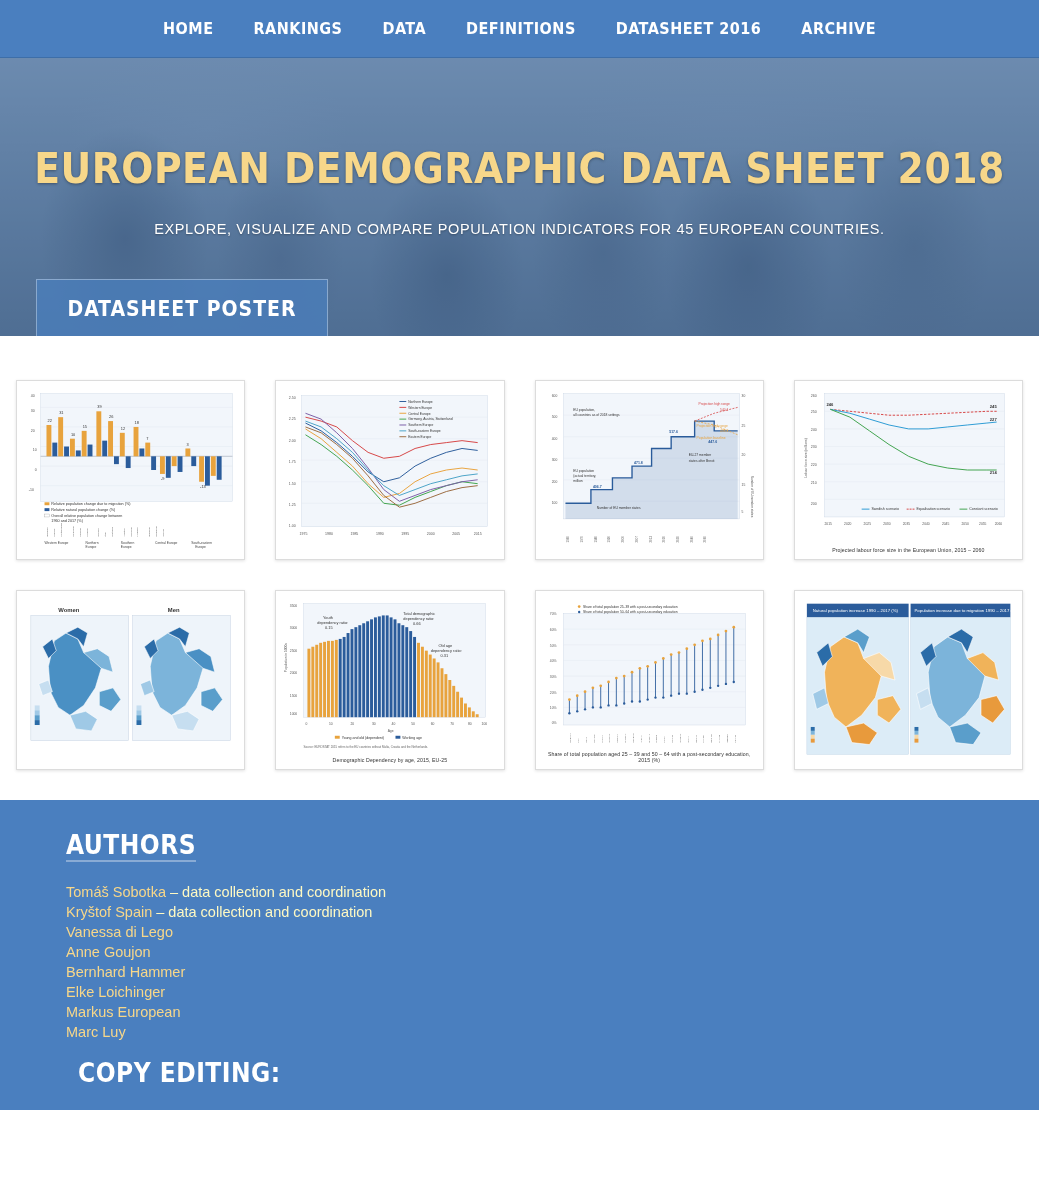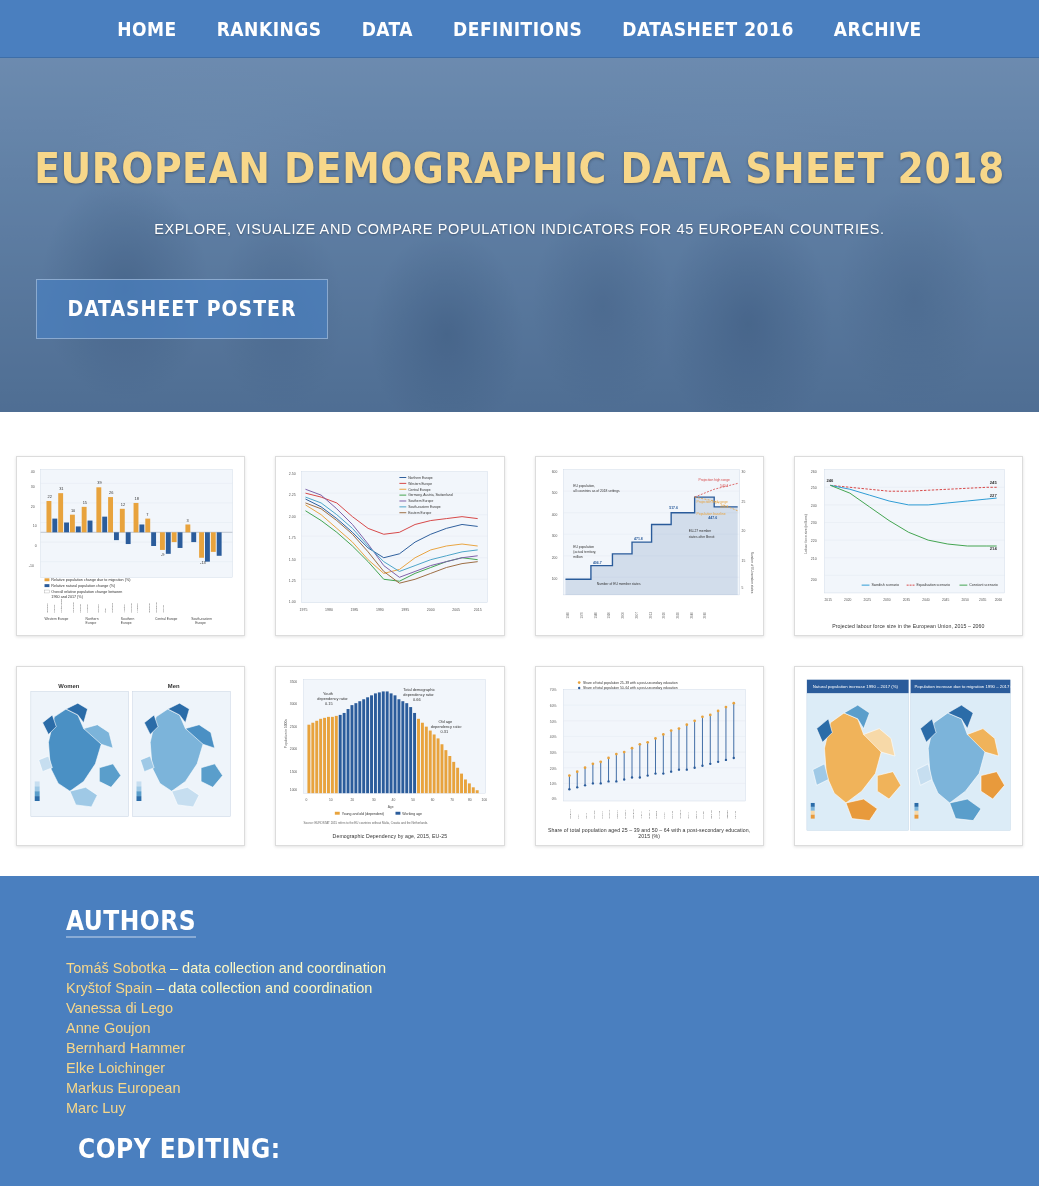--- a/index.html
+++ b/index.html
@@ -18,34 +18,34 @@
     height: 58px;
     background: #4a7fbf;
     display: flex;
     align-items: center;
     justify-content: center;
     gap: 0px;
     border-bottom: 1px solid #3d6ea8;
   }
   .nav-item {
     color: #ffffff;
-    font-size: 19px;
+    font-size: 16px;
     letter-spacing: 0.5px;
     font-weight: bold;
     text-transform: uppercase;
     padding: 0 20px;
     cursor: pointer;
     font-family: "DejaVu Sans Condensed", "Liberation Sans", sans-serif;
     white-space: nowrap;
   }
 
   
   .hero {
     position: relative;
-    height: 354px;
+    height: 278px;
     background: linear-gradient(135deg, #5a6d80 0%, #6b7d8e 30%, #7b8a96 60%, #5f7182 100%);
     overflow: hidden;
   }
   .hero-photo {
     position: absolute;
     inset: 0;
     background:
       radial-gradient(ellipse 120px 160px at 12% 65%, rgba(40,45,55,0.55), transparent 70%),
       radial-gradient(ellipse 90px 140px at 27% 72%, rgba(60,65,75,0.5), transparent 70%),
       radial-gradient(ellipse 110px 150px at 43% 78%, rgba(35,40,50,0.5), transparent 70%),

